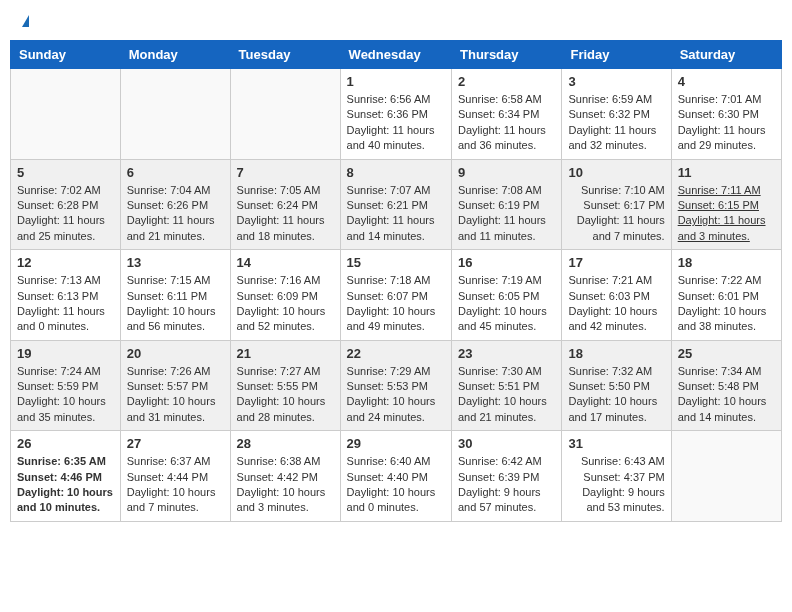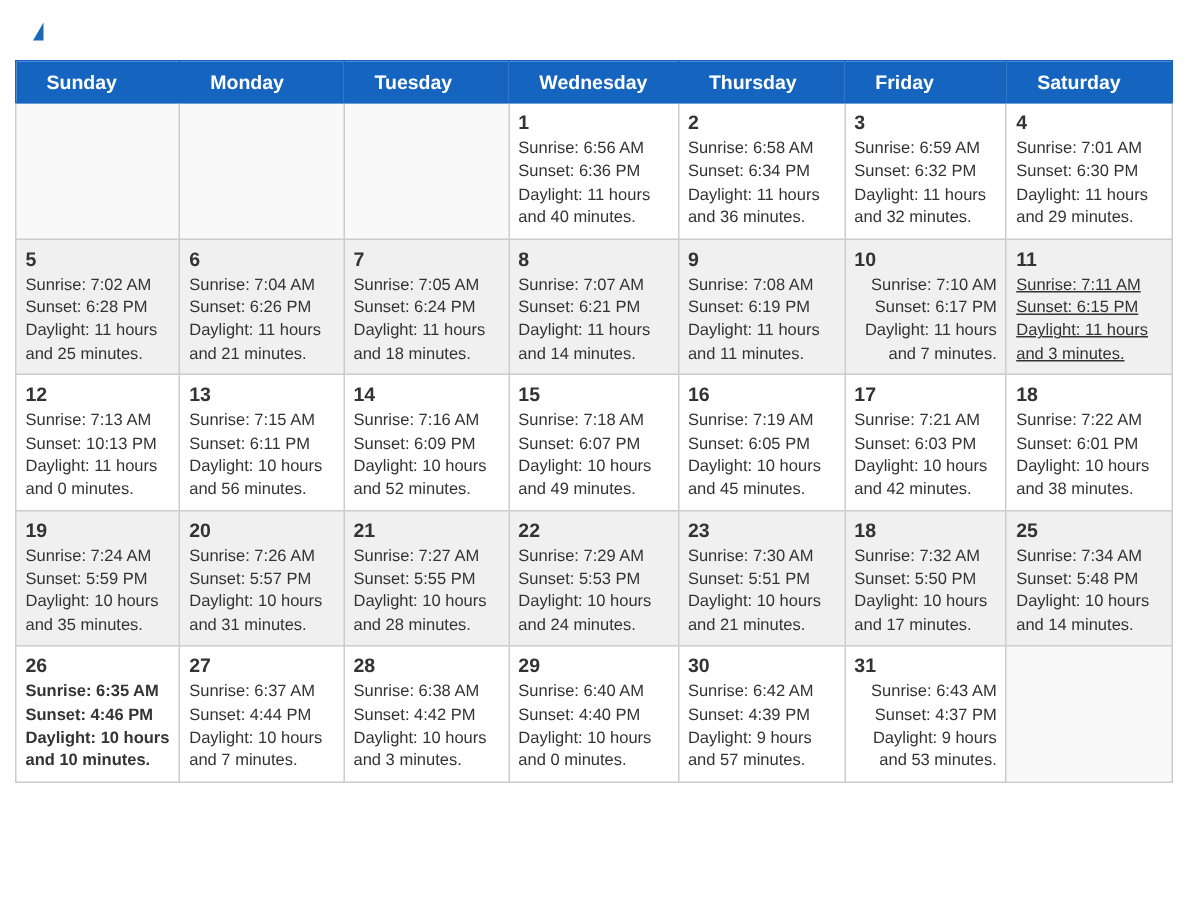--- a/index.html
+++ b/index.html
@@ -36,21 +36,21 @@
     }
     .calendar {
       width: 100%;
       border-collapse: collapse;
       border: 1px solid #ccc;
     }
     .calendar th {
       background-color: #1565c0;
       color: #fff;
       text-align: left;
-      padding: 6px 20px;
+      padding: 6px 8px;
       font-size: 13px;
       border: 1px solid #1565c0;
     }
     .calendar td {
       vertical-align: top;
       padding: 5px 6px;
       border: 1px solid #ccc;
       width: 113px;
       min-height: 80px;
       font-size: 11px;
@@ -185,21 +185,21 @@
           <div class="day-info" style="white-space: pre-line; text-decoration: underline;">Sunrise: 7:11 AM
 Sunset: 6:15 PM
 Daylight: 11 hours
 and 3 minutes.</div>
         </td>
       </tr>
       <tr>
         <td>
           <div class="day-number">12</div>
           <div class="day-info" style="white-space: pre-line;">Sunrise: 7:13 AM
-Sunset: 10:13 PM
+Sunset: 6:13 PM
 Daylight: 11 hours
 and 0 minutes.</div>
         </td>
         <td>
           <div class="day-number">13</div>
           <div class="day-info" style="white-space: pre-line;">Sunrise: 7:15 AM
 Sunset: 6:11 PM
 Daylight: 10 hours
 and 56 minutes.</div>
         </td>
@@ -315,21 +315,21 @@
         <td>
           <div class="day-number">29</div>
           <div class="day-info" style="white-space: pre-line;">Sunrise: 6:40 AM
 Sunset: 4:40 PM
 Daylight: 10 hours
 and 0 minutes.</div>
         </td>
         <td>
           <div class="day-number">30</div>
           <div class="day-info" style="white-space: pre-line;">Sunrise: 6:42 AM
-Sunset: 4:39 PM
+Sunset: 6:39 PM
 Daylight: 9 hours
 and 57 minutes.</div>
         </td>
         <td>
           <div class="day-number">31</div>
           <div class="day-info" style="white-space: pre-line; text-align: right;">Sunrise: 6:43 AM
 Sunset: 4:37 PM
 Daylight: 9 hours
 and 53 minutes.</div>
         </td>

